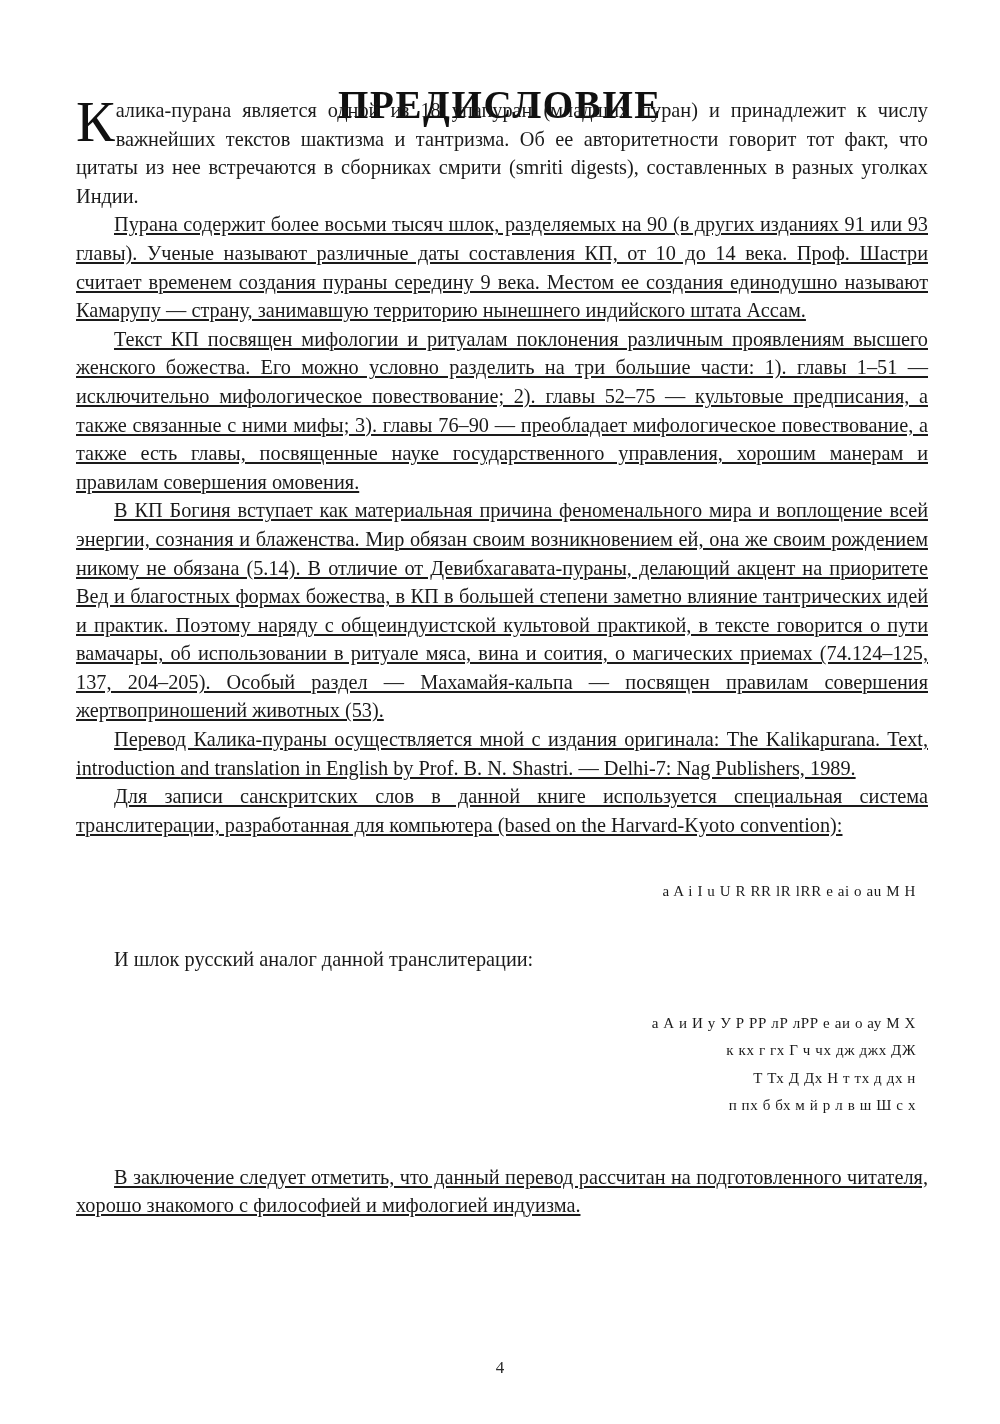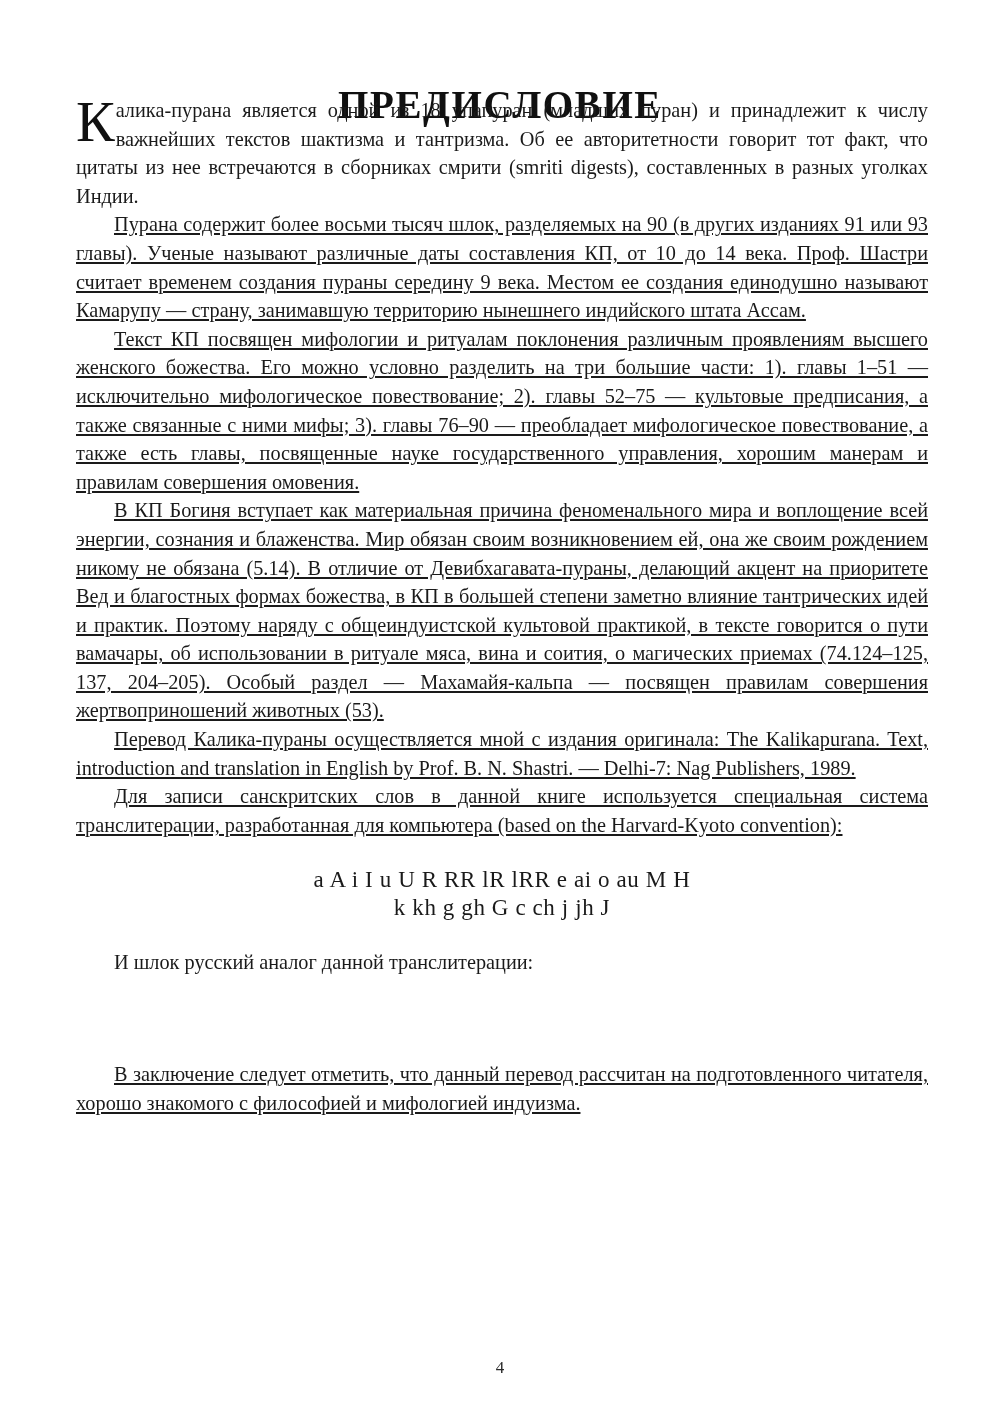--- a/index.html
+++ b/index.html
@@ -70,24 +70,24 @@
     font-size: 58px;
     line-height: 50px;
     font-weight: 400;
     padding: 0px 1px 0 0;
     margin-top: 1px;
     color: #101010;
   }
 
   
   .translit-block {
-    text-align: center;
-    font-size: 23px;
+    text-align: right;
+    font-size: 15px;
     line-height: 27.5px;
-    margin: 0;
+    margin: 12px;
     letter-spacing: 0.6px;
   }
   .translit-line { margin: 0; white-space: pre; }
 
   .spacer-lg { height: 27px; }
   .spacer-md { height: 24px; }
 
   .note-line {
     font-size: 20.3px;
     line-height: 28.6px;
@@ -127,33 +127,38 @@
 
       <p class="para">Перевод Калика-пураны осуществляется мной с издания оригинала: The Kalikapurana. Text, introduction and translation in English by Prof. B. N. Shastri. — Delhi-7: Nag Publishers, 1989.</p>
 
       <p class="para">Для записи санскритских слов в данной книге используется специальная система транслитерации, разработанная для компьютера (based on the Harvard-Kyoto convention):</p>
     </div>
 
     <div class="spacer-lg"></div>
 
     <div class="translit-block">
       <div class="translit-line">a A i I u U R RR lR lRR e ai o au M H</div>
-      <div class="translit-line">k kh g gh G c ch j jh J</div>
     </div>
 
     <div class="spacer-lg"></div>
 
     <p class="note-line">И шлок русский аналог данной транслитерации:</p>
 
     <div class="spacer-md"></div>
 
+    <div class="translit-block">
+      <div class="translit-line">а А и И у У Р РР лР лРР е аи о ау М Х</div>
+      <div class="translit-line">к кх г гх Г ч чх дж джх ДЖ</div>
+      <div class="translit-line">Т Тх Д Дх Н т тх д дх н</div>
+      <div class="translit-line">п пх б бх м й р л в ш Ш с х</div>
+    </div>
 
     <div class="spacer-lg"></div>
 
-    <div class="body-block" style="margin-top:32px;">
+    <div class="body-block" style="margin-top:4px;">
       <p class="para">В заключение следует отметить, что данный перевод рассчитан на подготовленного читателя, хорошо знакомого с философией и мифологией индуизма.</p>
     </div>
 
   </div>
 
   <div class="folio">4</div>
 
 </div>
 
 </body></html>

